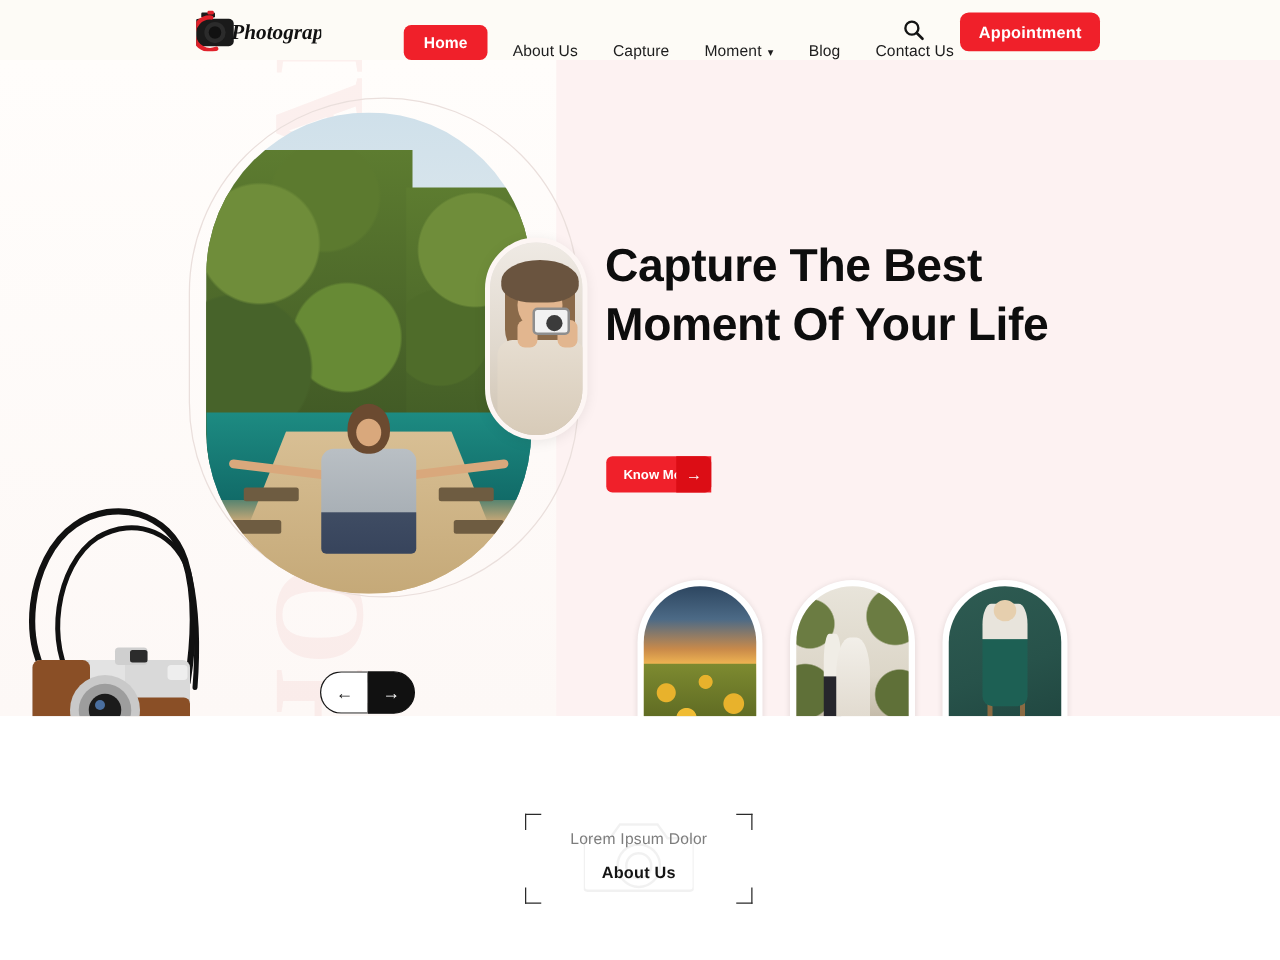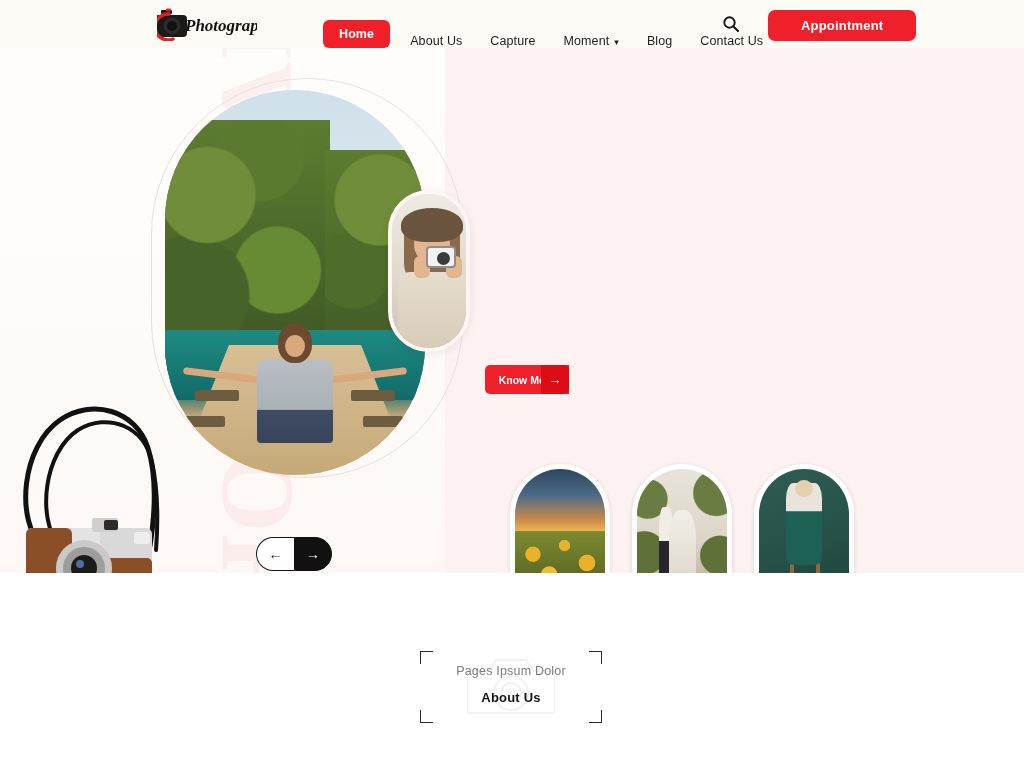--- a/index.html
+++ b/index.html
@@ -43,21 +43,21 @@
   .caret { font-size: 9px; line-height: 1; transform: translateY(1px); }
 
   .nav-search {
     position: absolute; left: 722px; top: 15px;
     width: 18px; height: 18px; cursor: pointer;
   }
   .btn-appointment {
     position: absolute; left: 768px; top: 10px;
     background: #f0202a; color: #fff;
     border: none; border-radius: 7px;
-    padding: 8px 33px; font-size: 13px; font-weight: 600;
+    padding: 8px 15px; font-size: 13px; font-weight: 600;
     font-family: "Liberation Sans", sans-serif;
     cursor: pointer; letter-spacing: .2px;
   }
 
   
   .hero {
     position: absolute; top: 48px; left: 0;
     width: 1024px; height: 525px;
     background: #fdf2f2;
     overflow: hidden;
@@ -348,20 +348,24 @@
     <div class="bg"></div>
     <div class="hair"></div>
     <div class="face"></div>
     <div class="hat"></div>
     <div class="torso"></div>
     <div class="hand-l"></div>
     <div class="hand-r"></div>
     <div class="cam"></div>
   </div>
 
+  <h1 class="hero-title">
+    <span>Capture The Best</span><br>
+    <span>Moment Of Your Life</span>
+  </h1>
 
   <p class="hero-desc">
     <br>
   </p>
 
   <button class="btn-know">Know More</button>
   <div class="btn-know-arrow">→</div>
 
   <div class="thumbs">
     <div class="thumb">
@@ -413,17 +417,17 @@
     <span class="corner c-br"></span>
 
     <div class="about-watermark">
       <svg width="88" height="64" viewBox="0 0 88 64">
         <path d="M3 18 h18 l8 -11 h30 l8 11 h18 a3 3 0 0 1 3 3 v36 a3 3 0 0 1 -3 3 h-82 a3 3 0 0 1 -3 -3 v-36 a3 3 0 0 1 3 -3 z" fill="none" stroke="#9a9a9a" stroke-width="2"></path>
         <circle cx="44" cy="40" r="17" fill="none" stroke="#9a9a9a" stroke-width="2"></circle>
         <circle cx="44" cy="40" r="10" fill="none" stroke="#9a9a9a" stroke-width="2"></circle>
       </svg>
     </div>
 
-    <div class="about-sub">Pages Ipsum Dolor</div>
+    <div class="about-sub">Lorem Ipsum Dolor</div>
     <div class="about-title">About Us</div>
   </div>
 
 </div>
 
 </body></html>

